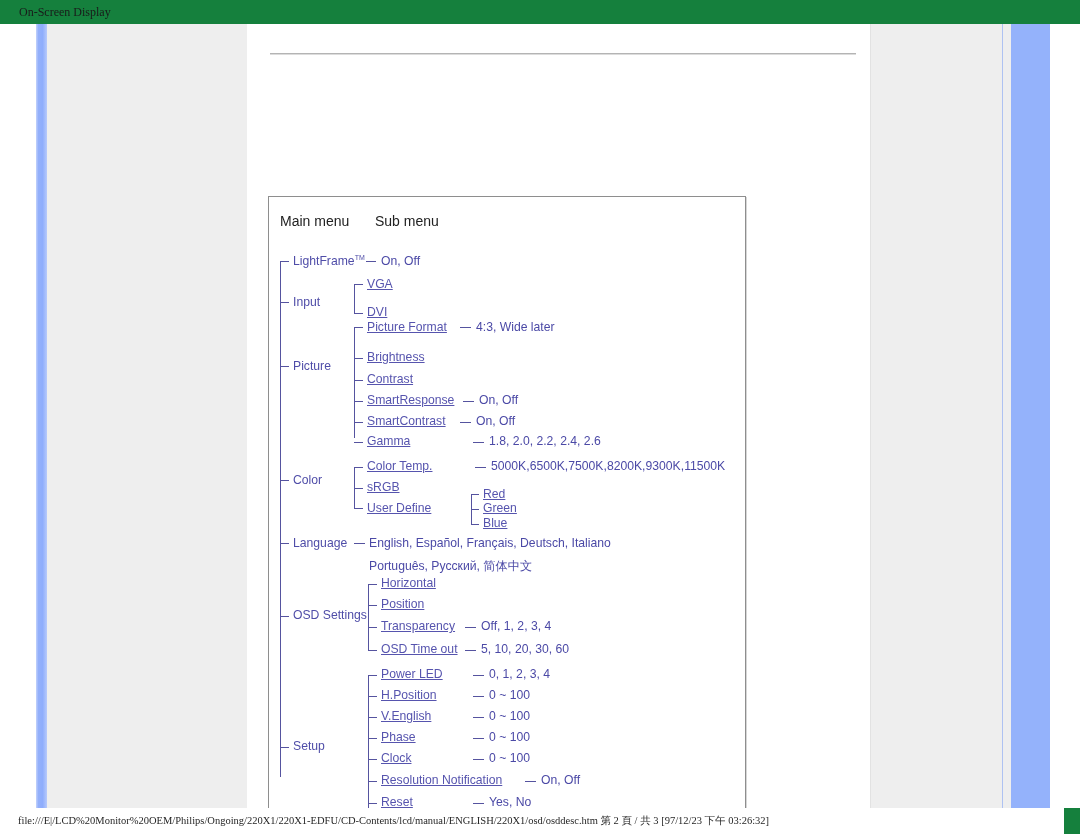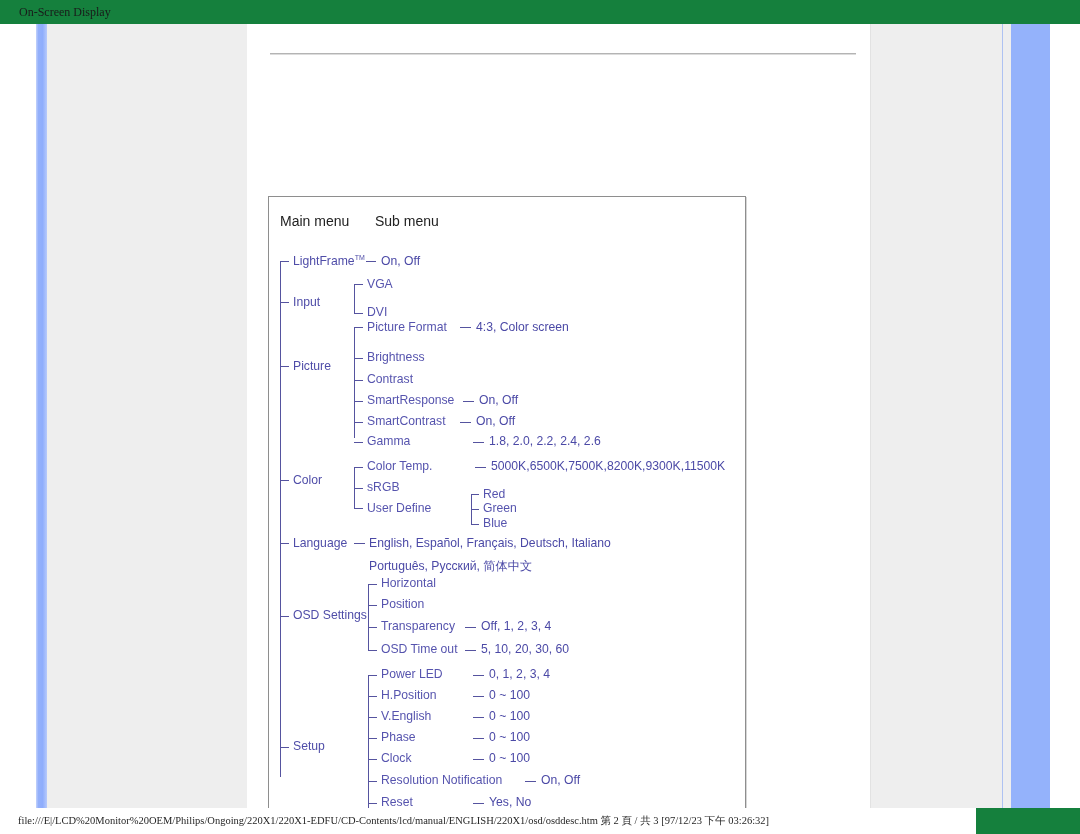--- a/index.html
+++ b/index.html
@@ -126,34 +126,34 @@
 
   
   .t {
     position: absolute;
     font-size: 12.2px;
     color: #5654ae;
     white-space: nowrap;
     font-family: "Liberation Sans", sans-serif;
   }
   .t.lvl1 { color:#4f4da8; }
-  .t.lvl2 { color:#5654ae; }
+  .t.lvl2 { color:#5654ae;text-decoration:underline; }
   .t.val  { color:#4b49a6; }
 
   sup.tm { font-size: 7px; vertical-align: super; }
 
   
   .vline { position: absolute; width: 1px; background: #55539f; }
   .hline { position: absolute; height: 1px; background: #55539f; }
   .dash  { position: absolute; height: 1px; background: #55539f; }
 
   
   .statusbar {
     position: absolute; left: 0; top: 808px;
-    width: 976px; height: 26px;
+    width: 1064px; height: 26px;
     background: #ffffff;
     border-top: 1px solid #ffffff;
   }
   .statusbar .path {
     position: absolute; left: 18px; top: 5px;
     font-family: "Liberation Serif", serif;
     font-size: 10.5px;
     color: #262626;
     white-space: nowrap;
   }
@@ -206,21 +206,21 @@
         <div class="hline" style="left:85px; top:116px; width:9px;"></div>
         <div class="t lvl2" style="left:98px; top:108px;">DVI</div>
 
         <div class="hline" style="left:11px; top:169px; width:9px;"></div>
         <div class="t lvl1" style="left:24px; top:162px;">Picture</div>
         <div class="vline" style="left:85px; top:130px; height:111px;"></div>
 
         <div class="hline" style="left:85px; top:130px; width:9px;"></div>
         <div class="t lvl2" style="left:98px; top:123px;">Picture Format</div>
         <div class="dash" style="left:191px; top:130px; width:11px;"></div>
-        <div class="t val" style="left:207px; top:123px;">4:3, Color screen</div>
+        <div class="t val" style="left:207px; top:123px;">4:3, Wide later</div>
 
         <div class="hline" style="left:85px; top:161px; width:9px;"></div>
         <div class="t lvl2" style="left:98px; top:153px;">Brightness</div>
 
         <div class="hline" style="left:85px; top:183px; width:9px;"></div>
         <div class="t lvl2" style="left:98px; top:175px;">Contrast</div>
 
         <div class="hline" style="left:85px; top:204px; width:9px;"></div>
         <div class="t lvl2" style="left:98px; top:196px;">SmartResponse</div>
         <div class="dash" style="left:194px; top:204px; width:11px;"></div>

